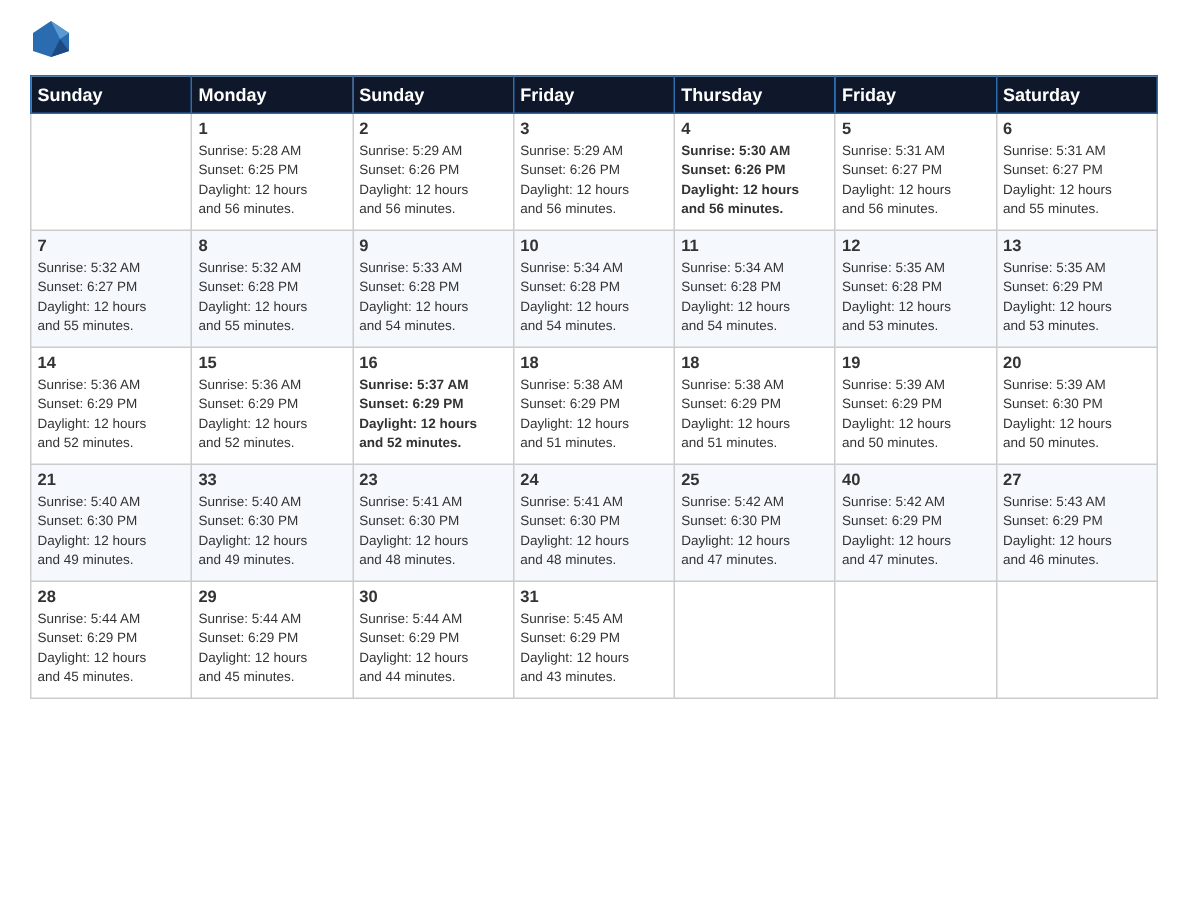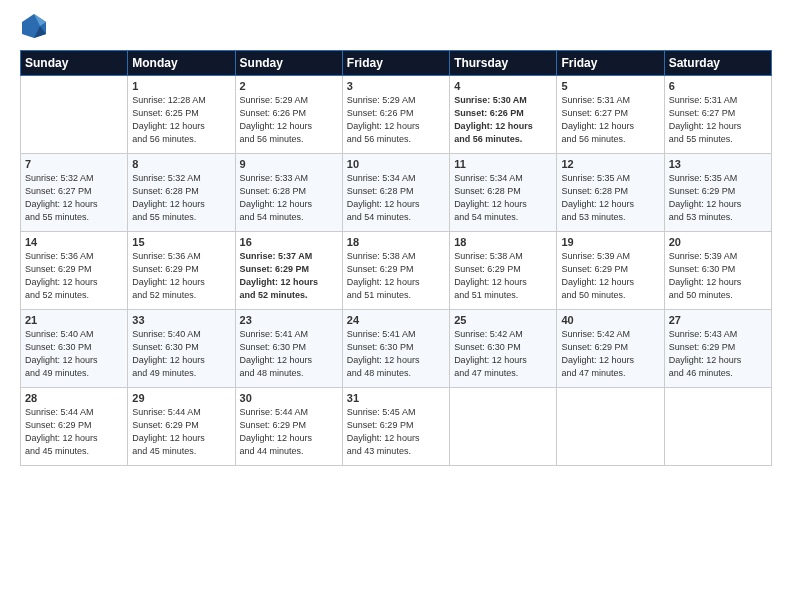--- a/index.html
+++ b/index.html
@@ -124,21 +124,21 @@
           <th>Thursday</th>
           <th>Friday</th>
           <th>Saturday</th>
         </tr>
     </thead>
     <tbody id="calendar-body">
     <tr>
           <td class="empty"></td>
           <td>
             <span class="day-num">1</span>
-            <div class="day-info" style="white-space: pre-line;">Sunrise: 12:28 AM
+            <div class="day-info" style="white-space: pre-line;">Sunrise: 5:28 AM
 Sunset: 6:25 PM
 Daylight: 12 hours
 and 56 minutes.</div>
           </td>
           <td>
             <span class="day-num">2</span>
             <div class="day-info" style="white-space: pre-line;">Sunrise: 5:29 AM
 Sunset: 6:26 PM
 Daylight: 12 hours
 and 56 minutes.</div>

